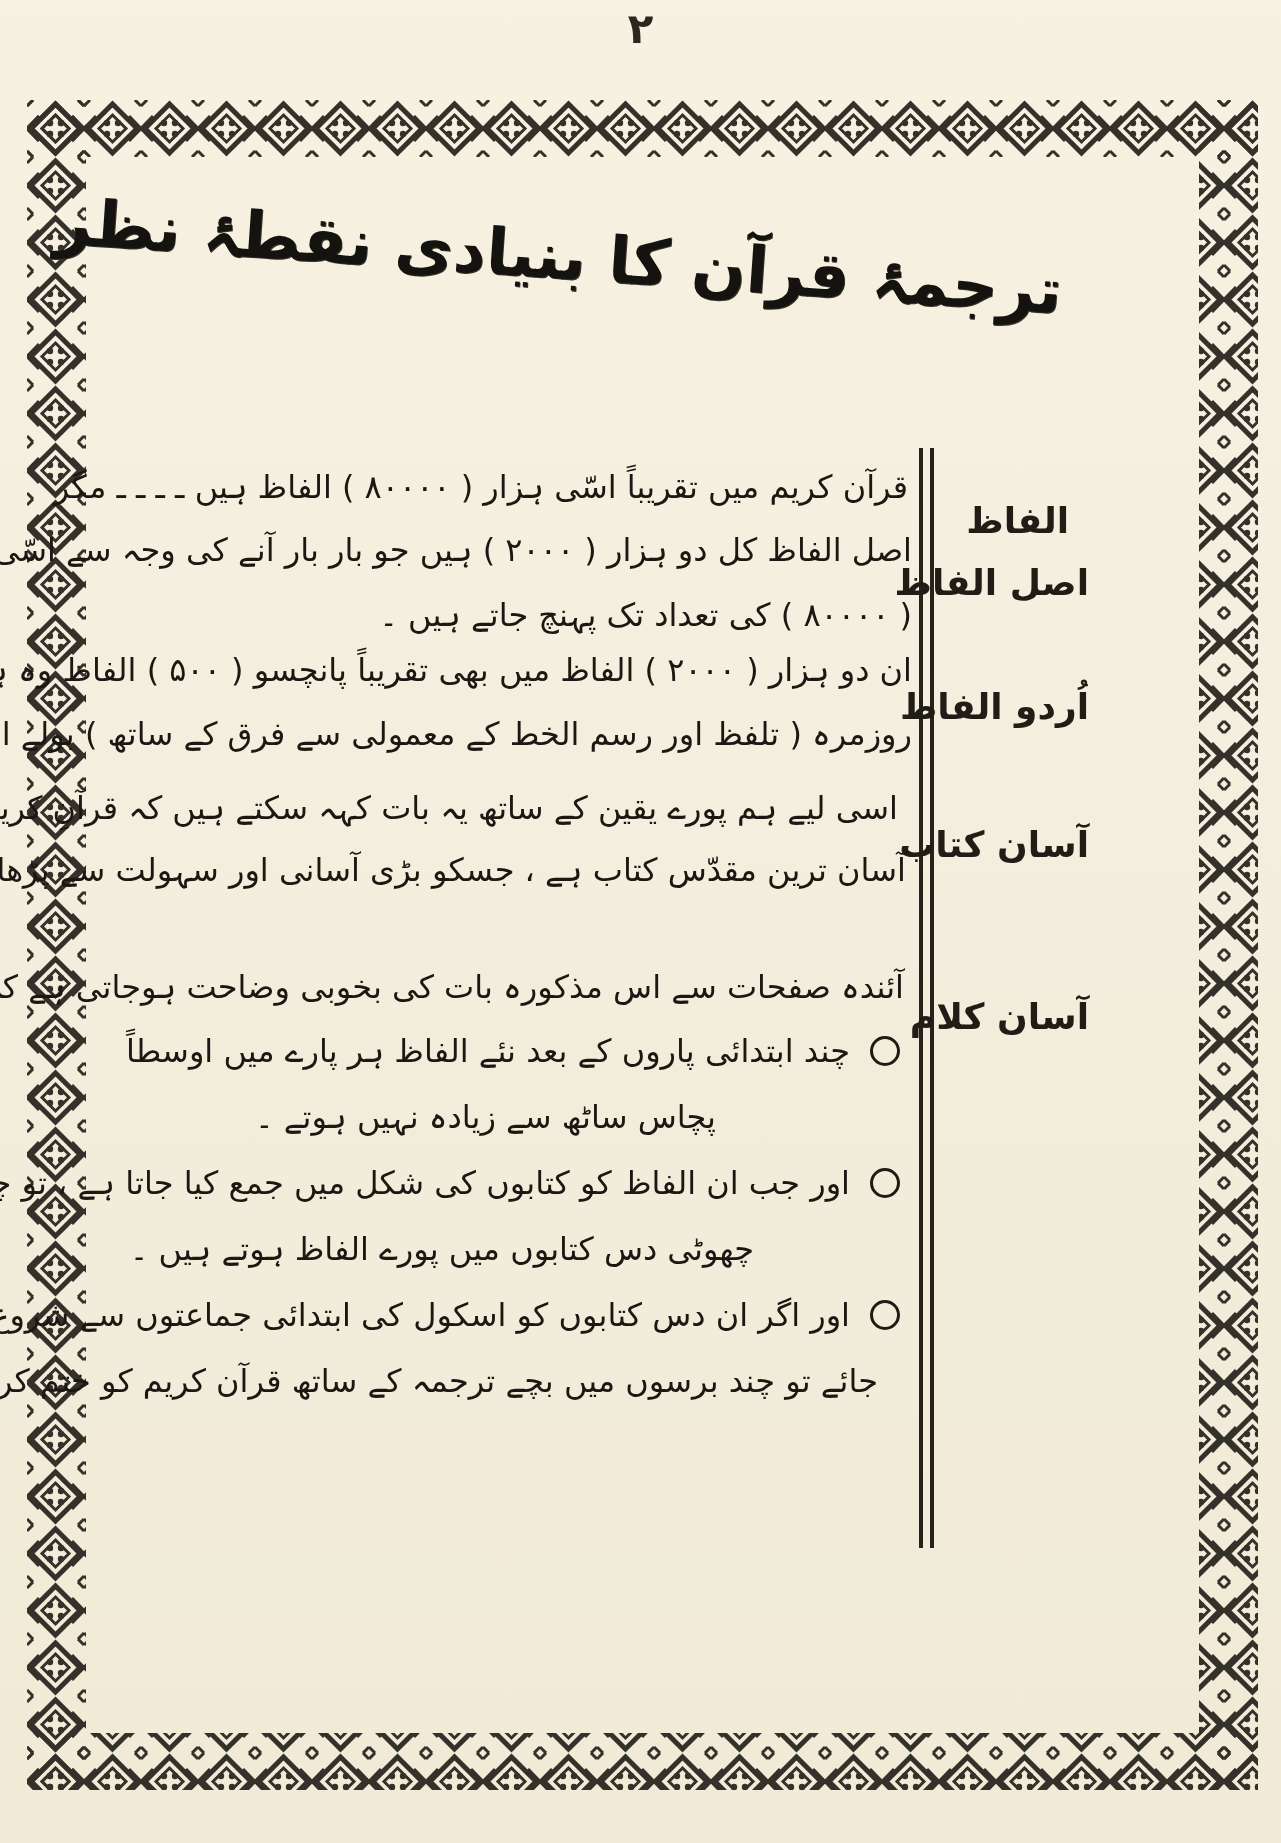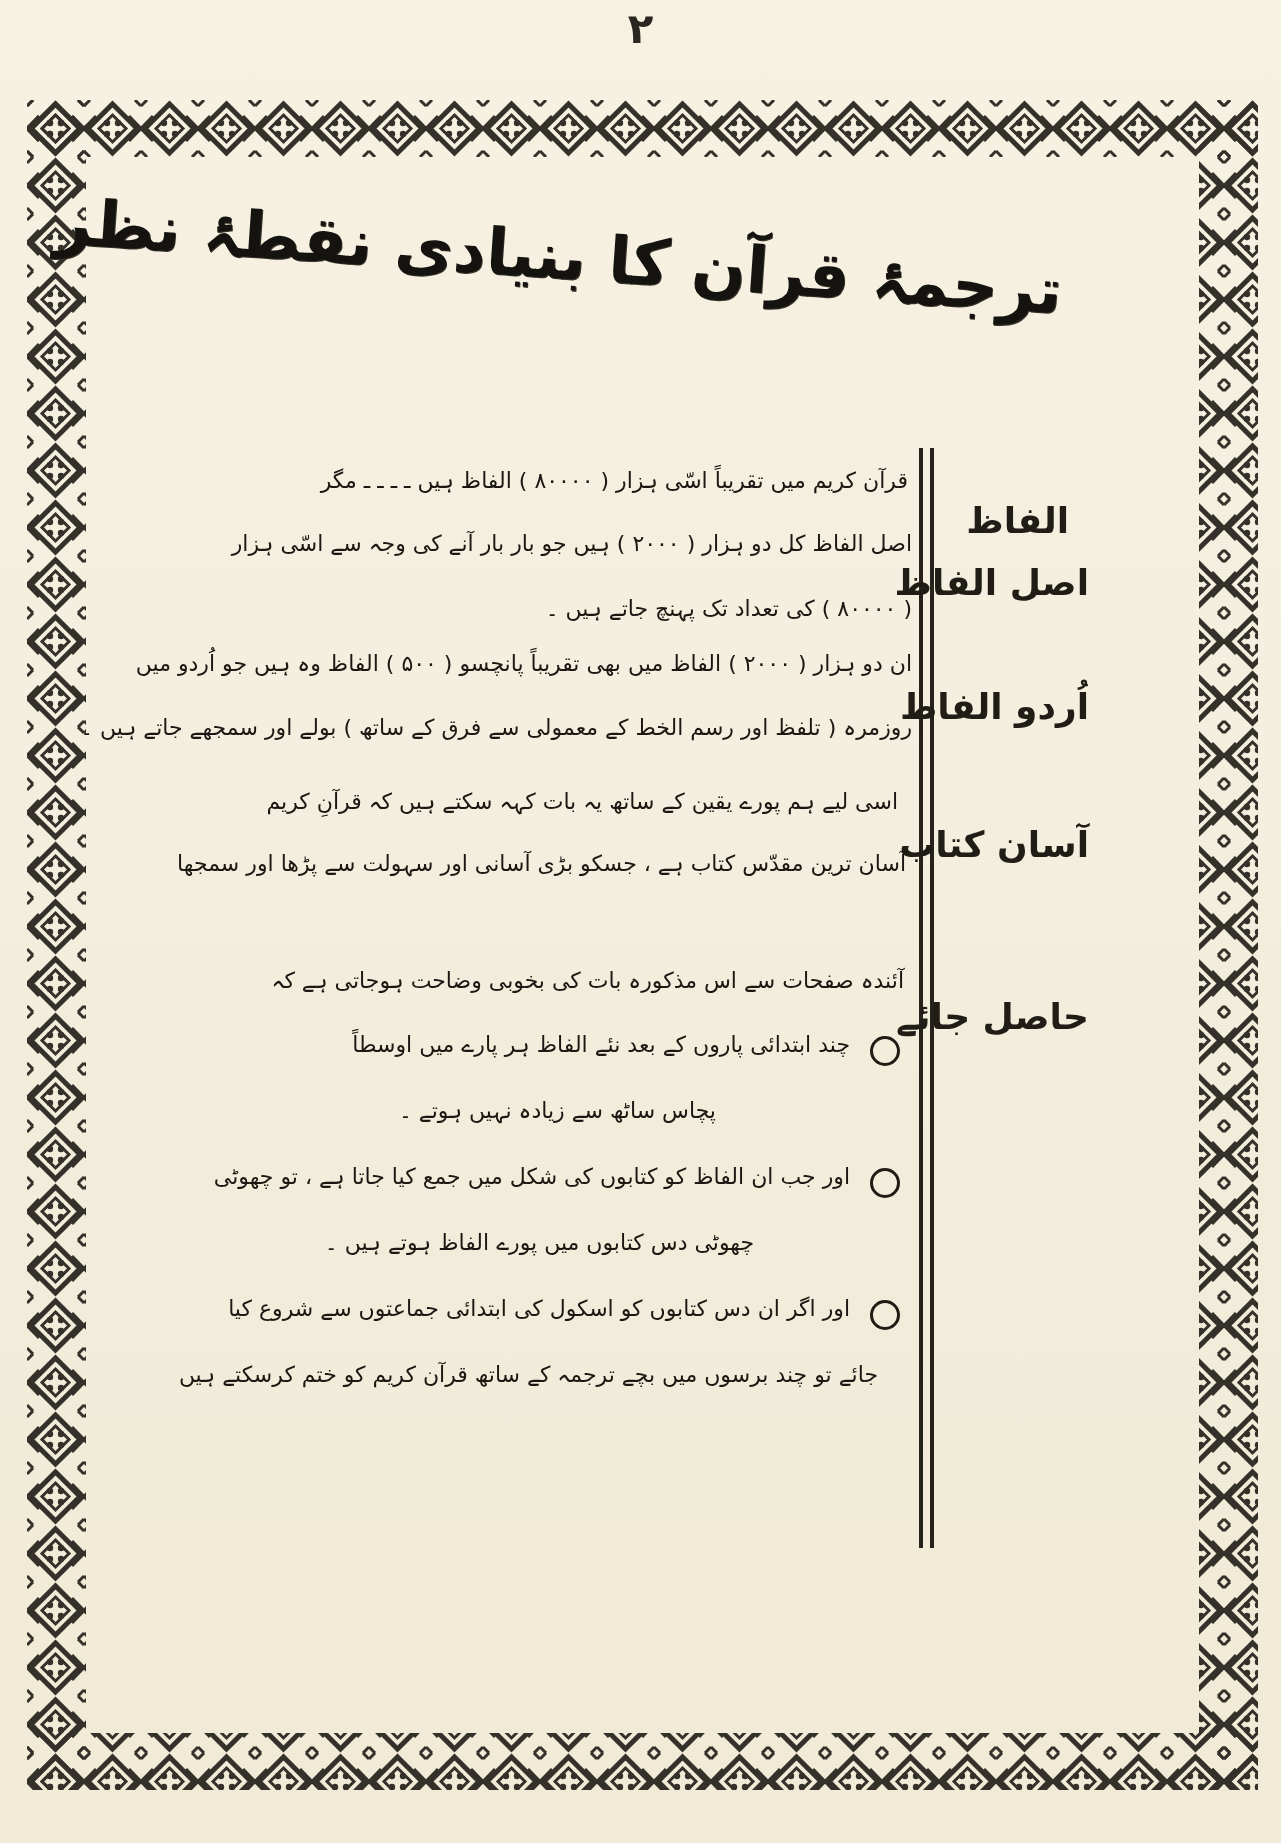--- a/index.html
+++ b/index.html
@@ -62,21 +62,21 @@
 
   .body-col {
     position: absolute;
     left: 125px; top: 0;
     width: 787px; height: 1843px;
   }
   .tline {
     position: absolute;
     direction: rtl;
     white-space: nowrap;
-    font-size: 22px;
+    font-size: 32px;
     line-height: 1.35;
     color: #1b1712;
   }
   .p1l1 { top: 466px; right: 4px; }
   .p1l2 { top: 529px; right: 0; }
   .p1l3 { top: 594px; right: 0; }
   .p2l1 { top: 649px; right: 0; }
   .p2l2 { top: 713px; right: 0; }
   .p3l1 { top: 787px; right: 14px; }
   .p3l2 { top: 849px; right: 6px; }
@@ -131,21 +131,21 @@
   </svg>
 
   <div class="title" dir="rtl" lang="ur">ترجمۂ قرآن کا بنیادی نقطۂ نظر</div>
 
   <div class="separator"></div>
 
   <div class="mh mh1" dir="rtl" lang="ur">الفاظ</div>
   <div class="mh mh2" dir="rtl" lang="ur">اصل الفاظ</div>
   <div class="mh mh3" dir="rtl" lang="ur">اُردو الفاظ</div>
   <div class="mh mh4" dir="rtl" lang="ur">آسان کتاب</div>
-  <div class="mh mh5" dir="rtl" lang="ur">حاصل جائے</div>
+  <div class="mh mh5" dir="rtl" lang="ur">آسان کلام</div>
 
   <div class="body-col">
 
     <div class="tline p1l1" dir="rtl" lang="ur">قرآن کریم میں تقریباً اسّی ہزار ( ۸۰۰۰۰ ) الفاظ ہیں ـ ـ ـ ـ مگر</div>
     <div class="tline p1l2" dir="rtl" lang="ur">اصل الفاظ کل دو ہزار ( ۲۰۰۰ ) ہیں جو بار بار آنے کی وجہ سے اسّی ہزار</div>
     <div class="tline p1l3" dir="rtl" lang="ur">( ۸۰۰۰۰ ) کی تعداد تک پہنچ جاتے ہیں ۔</div>
 
     <div class="tline p2l1" dir="rtl" lang="ur">ان دو ہزار ( ۲۰۰۰ ) الفاظ میں بھی تقریباً پانچسو ( ۵۰۰ ) الفاظ وہ ہیں جو اُردو میں</div>
     <div class="tline p2l2" dir="rtl" lang="ur">روزمرہ ( تلفظ اور رسم الخط کے معمولی سے فرق کے ساتھ ) بولے اور سمجھے جاتے ہیں ۔</div>
 

